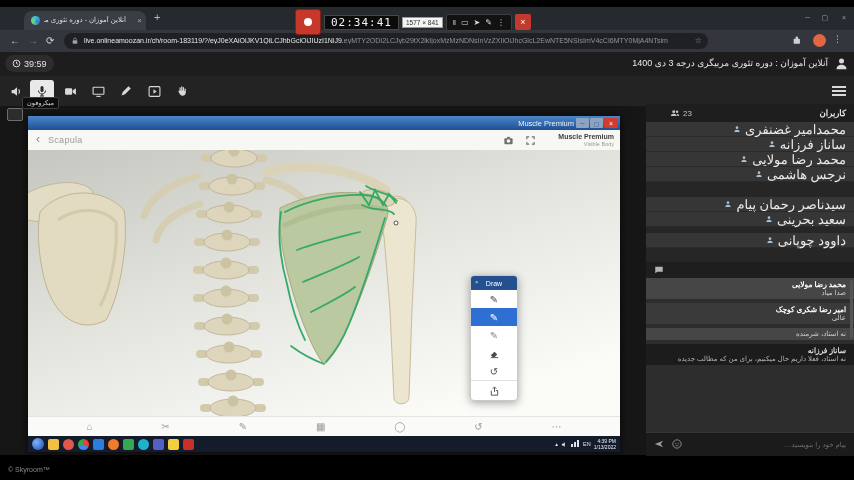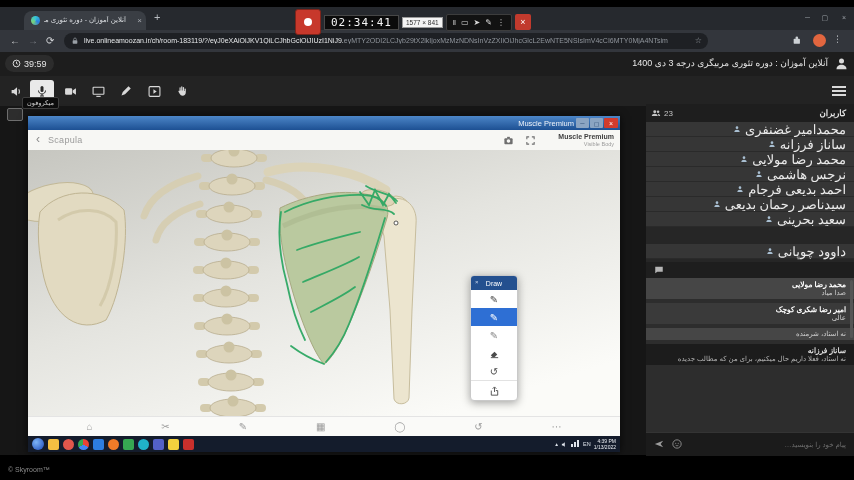--- a/index.html
+++ b/index.html
@@ -86,21 +86,21 @@
   .c3{background:conic-gradient(#ea4335 0 33%,#4285f4 33% 66%,#34a853 66% 100%);}
   .c4{background:#2d7de0}.c5{background:#f07b28}.c6{background:#36a852}.c7{background:#20b2c9}
   .c8{background:#5361c7}.c9{background:#f3d13e}.c10{background:#c9302c}
   .tray{margin-left:auto;display:flex;align-items:center;gap:3px;color:#dfe4ec;font-size:5.5px;}
   .bars i{display:inline-block;width:2px;background:#dfe4ec;margin-right:1px;}
   .clock{text-align:right;font-size:5px;line-height:1.25;color:#eef1f6;}
   
   .sidebar{left:646px;top:52px;width:208px;height:351px;background:#262626;}
   .users-header{left:0;top:0;width:208px;height:18px;background:#1e1e1e;}
   .uh-title{right:8px;top:4px;font-size:8.5px;font-weight:bold;color:#e5e5e5;direction:rtl;}
-  .uh-count{left:5px;top:4px;display:flex;gap:3px;align-items:center;color:#c4c4c4;font-size:8px;}
+  .uh-count{left:24px;top:4px;display:flex;gap:3px;align-items:center;color:#c4c4c4;font-size:8px;}
   .user-row{left:0;width:208px;height:15px;background:#363636;border-bottom:1px solid #2a2a2a;
             display:flex;align-items:center;gap:4px;padding:0 8px;box-sizing:border-box;direction:rtl;}
   .user-name{font-size:13px;color:#eaeaea;}
   .user-ic{color:#a9bfd2;}
   .chat-header{left:0;top:158px;width:208px;height:16px;background:#1e1e1e;}
   .chat-list{left:0;top:174px;width:208px;height:154px;background:#2d2d2d;overflow:hidden;}
   .msg{width:208px;box-sizing:border-box;padding:2px 8px;direction:rtl;margin-bottom:4px;}
   .msg .mname{font-size:7.5px;font-weight:bold;color:#fff;}
   .msg .mtext{font-size:7px;color:#d0d0d0;}
   .m0{background:#464646}.m1{background:#3a3a3a}.m2{background:#464646}
@@ -439,48 +439,39 @@
       </div>
       <div class="abs user-row" style="top:63px">
         <span class="user-name">نرجس هاشمی</span>
         <span class="user-ic">
             <svg class="ic" width="8" height="8" viewBox="0 0 24 24">
               <circle cx="12" cy="8" r="4"></circle>
               <path d="M4 21c0-4.4 3.6-7 8-7s8 2.6 8 7z"></path>
             </svg>
           </span>
       </div>
-      <div class="abs user-row" style="top:78px">
-        <span class="user-name">احمد بدیعی فرجام</span>
-        <span class="user-ic">
-            <svg class="ic" width="8" height="8" viewBox="0 0 24 24">
-              <circle cx="12" cy="8" r="4"></circle>
-              <path d="M4 21c0-4.4 3.6-7 8-7s8 2.6 8 7z"></path>
-            </svg>
-          </span>
-      </div>
       <div class="abs user-row" style="top:93px">
-        <span class="user-name">سیدناصر رحمان بدیعی</span>
+        <span class="user-name">سیدناصر رحمان پیام</span>
         <span class="user-ic">
             <svg class="ic" width="8" height="8" viewBox="0 0 24 24">
               <circle cx="12" cy="8" r="4"></circle>
               <path d="M4 21c0-4.4 3.6-7 8-7s8 2.6 8 7z"></path>
             </svg>
           </span>
       </div>
       <div class="abs user-row" style="top:108px">
         <span class="user-name">سعید بحرینی</span>
         <span class="user-ic">
             <svg class="ic" width="8" height="8" viewBox="0 0 24 24">
               <circle cx="12" cy="8" r="4"></circle>
               <path d="M4 21c0-4.4 3.6-7 8-7s8 2.6 8 7z"></path>
             </svg>
           </span>
       </div>
-      <div class="abs user-row" style="top:140px">
+      <div class="abs user-row" style="top:129px">
         <span class="user-name">داوود چوپانی</span>
         <span class="user-ic">
             <svg class="ic" width="8" height="8" viewBox="0 0 24 24">
               <circle cx="12" cy="8" r="4"></circle>
               <path d="M4 21c0-4.4 3.6-7 8-7s8 2.6 8 7z"></path>
             </svg>
           </span>
       </div>
 
       <div class="abs chat-header">

